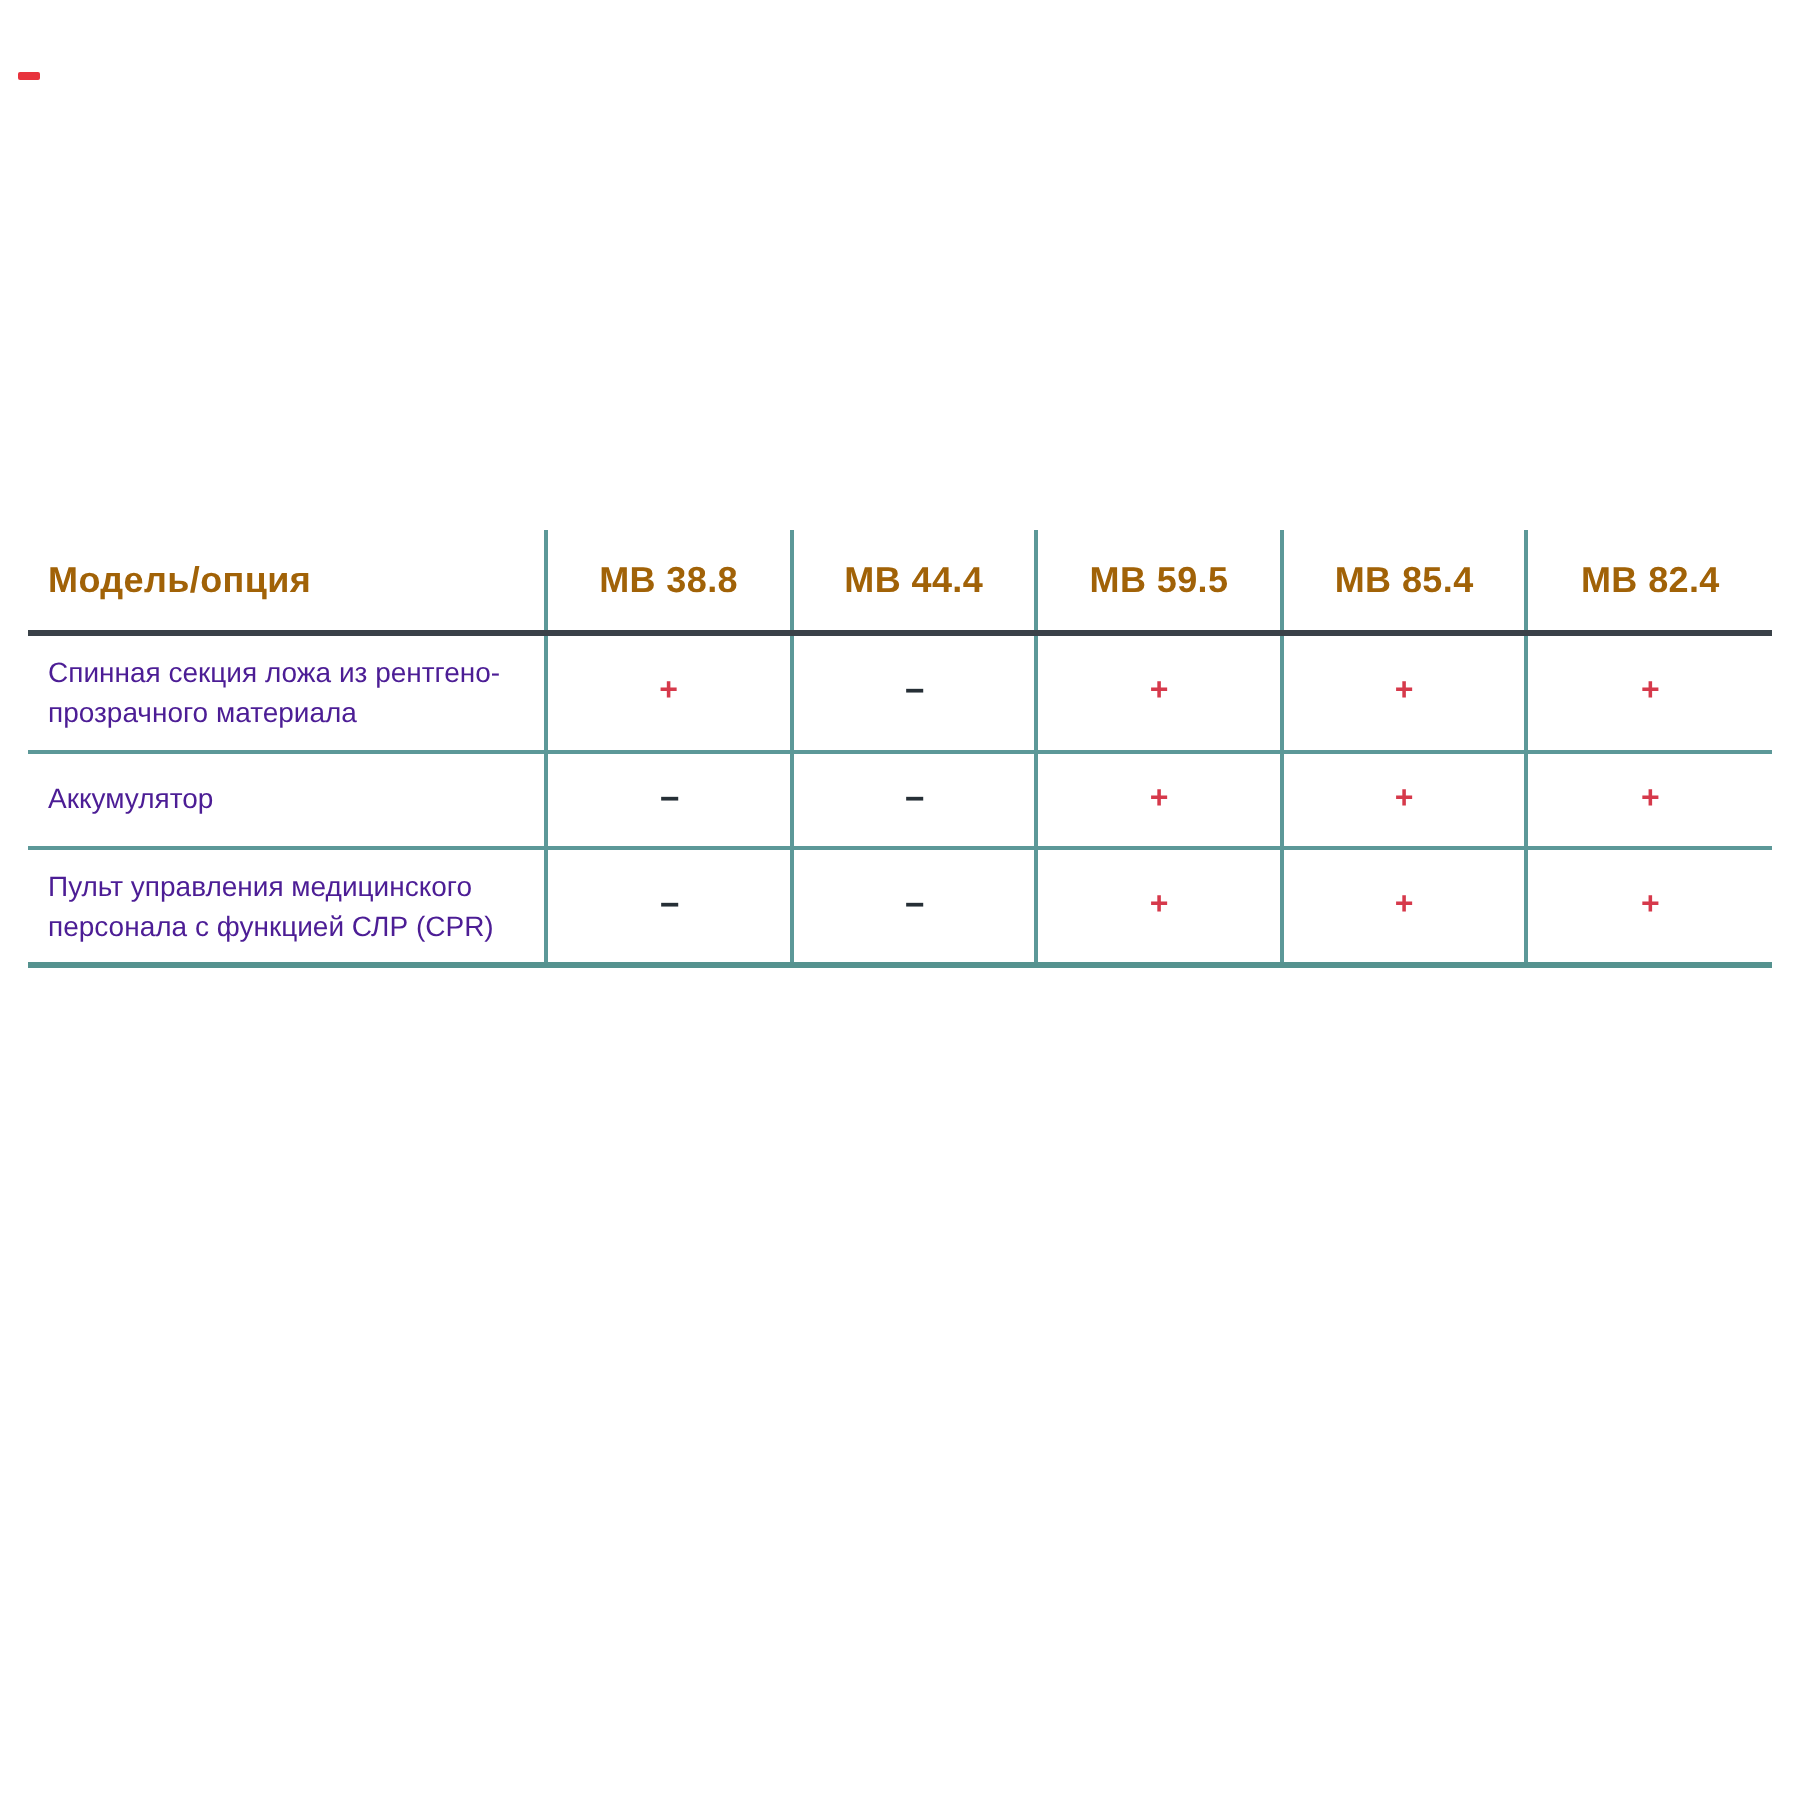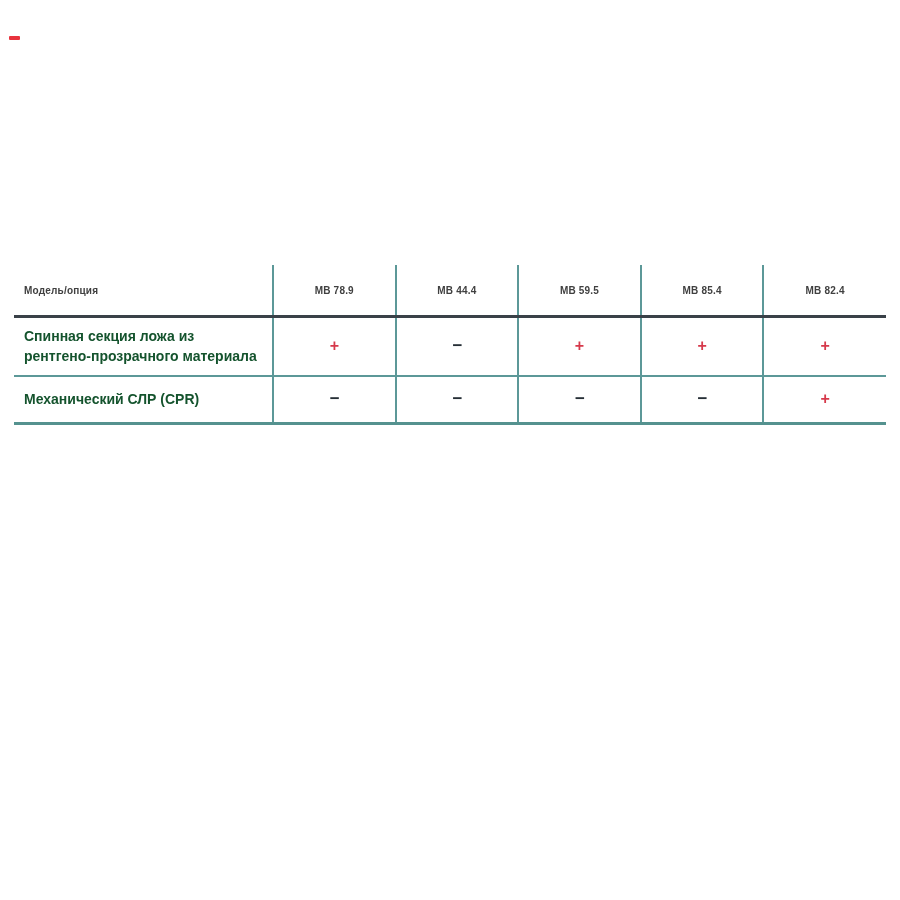--- a/index.html
+++ b/index.html
@@ -41,40 +41,40 @@
   col.c-model { width: 122.6px; }
 
   th, td {
     padding: 0;
     margin: 0;
   }
   thead th {
     height: 50px;
     vertical-align: middle;
     border-bottom: 3px solid #3a4148;
-    font-size: 10px;
+    font-size: 18px;
     font-weight: bold;
-    color: #404040;
+    color: #a16207;
     letter-spacing: 0.2px;
   }
   thead th.label-head {
     text-align: left;
     padding-left: 10px;
   }
   thead th.model-head {
     text-align: center;
   }
   .col-model {
     border-left: 2px solid #5c9898;
   }
   tbody th.feature {
     text-align: left;
-    font-weight: bold;
+    font-weight: normal;
     font-size: 14px;
-    color: #14532d;
+    color: #4c1d95;
     line-height: 1.45;
     padding: 8px 14px 8px 10px;
     vertical-align: middle;
   }
   tbody tr {
     height: 48px;
   }
   tbody tr td, tbody tr th {
     border-bottom: 2px solid #5c9898;
   }
@@ -103,41 +103,49 @@
         <col class="c-label">
         <col class="c-model">
           <col class="c-model">
           <col class="c-model">
           <col class="c-model">
           <col class="c-model">
       </colgroup>
       <thead>
         <tr>
           <th class="label-head">Модель/опция</th>
-          <th class="model-head col-model">МВ 78.9</th>
+          <th class="model-head col-model">МВ 38.8</th>
           <th class="model-head col-model">МВ 44.4</th>
           <th class="model-head col-model">МВ 59.5</th>
           <th class="model-head col-model">МВ 85.4</th>
           <th class="model-head col-model">МВ 82.4</th>
         </tr>
       </thead>
       <tbody>
         <tr>
           <th class="feature">Спинная секция ложа из рентгено-прозрачного материала</th>
           <td class="mark col-model plus">+</td>
           <td class="mark col-model minus">−</td>
           <td class="mark col-model plus">+</td>
           <td class="mark col-model plus">+</td>
           <td class="mark col-model plus">+</td>
         </tr>
         <tr>
-          <th class="feature">Механический СЛР (CPR)</th>
+          <th class="feature">Аккумулятор</th>
           <td class="mark col-model minus">−</td>
           <td class="mark col-model minus">−</td>
+          <td class="mark col-model plus">+</td>
+          <td class="mark col-model plus">+</td>
+          <td class="mark col-model plus">+</td>
+        </tr>
+        <tr>
+          <th class="feature">Пульт управления медицинского персонала с функцией СЛР (CPR)</th>
           <td class="mark col-model minus">−</td>
           <td class="mark col-model minus">−</td>
+          <td class="mark col-model plus">+</td>
+          <td class="mark col-model plus">+</td>
           <td class="mark col-model plus">+</td>
         </tr>
       </tbody>
     </table>
   </div>
 
 </div>
 
 </body></html>

